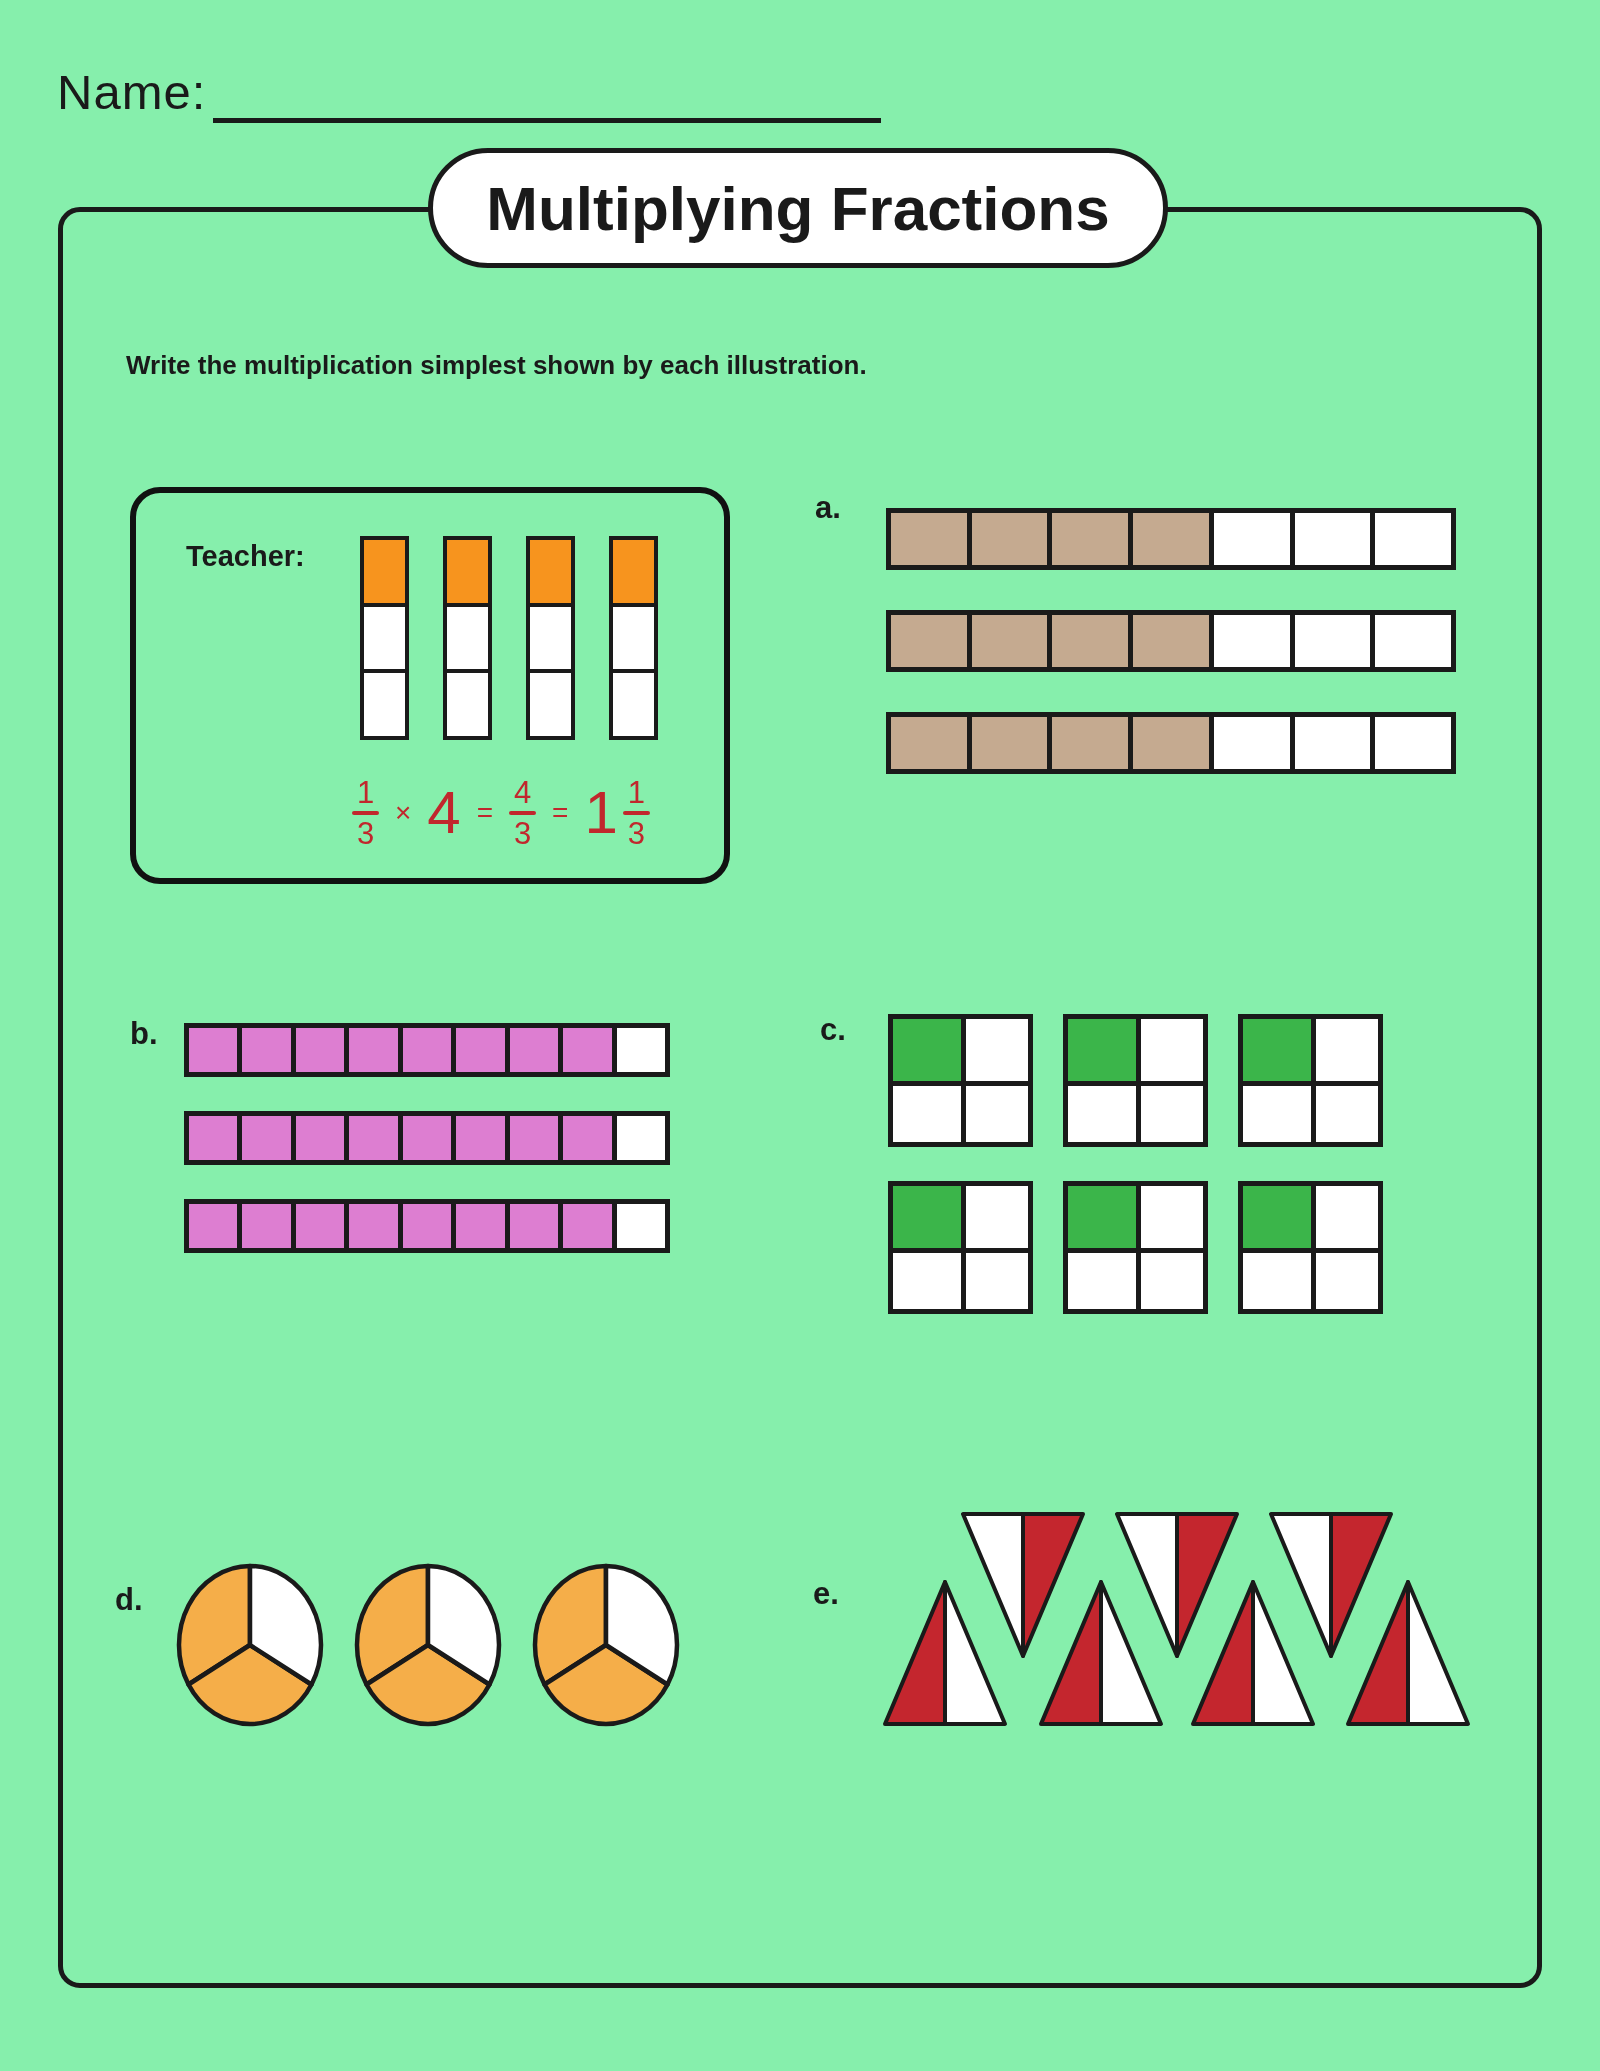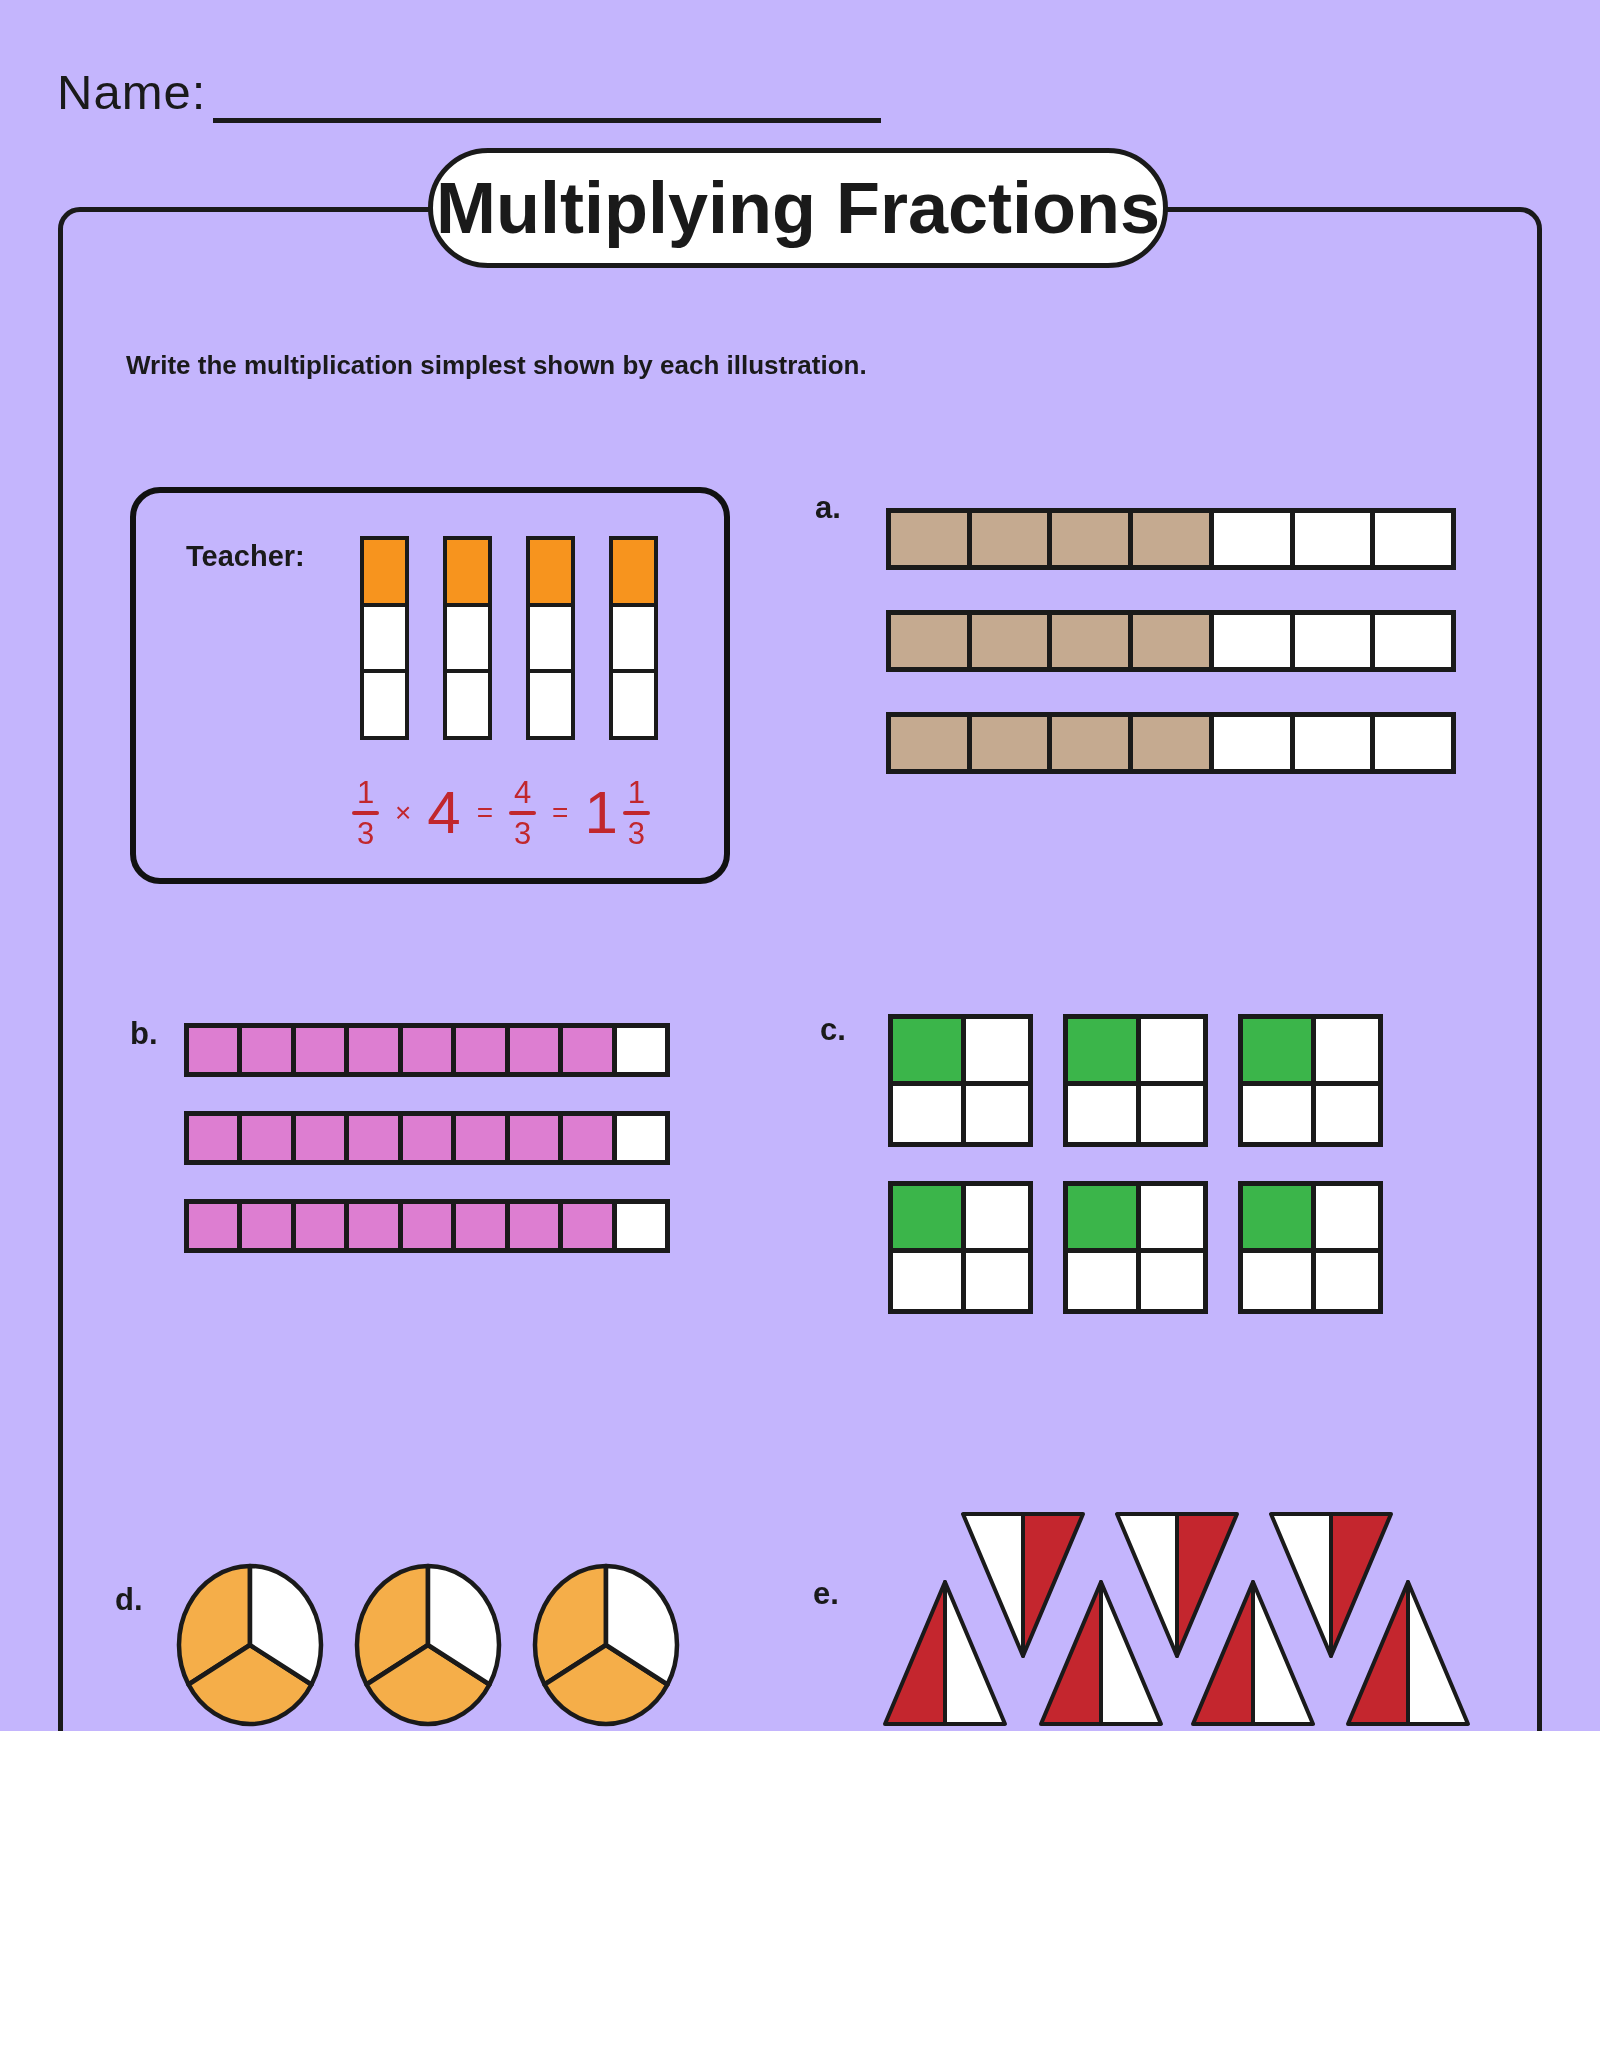--- a/index.html
+++ b/index.html
@@ -1,29 +1,29 @@
 <!DOCTYPE html>
 <html><head>
 <meta charset="utf-8">
 <style>
   html,body { margin:0; padding:0; background:#ffffff; }
   .page {
-    position:relative; width:1600px; height:1731px; background:#c4b5fd;
+    position:relative; width:1600px; height:2071px; background:#86efac;
     font-family:"Liberation Sans","DejaVu Sans",sans-serif; color:#1a1a1a; overflow:hidden;
   }
   
   .name-label { position:absolute; left:57px; top:64px; font-size:49px; letter-spacing:1px; }
   .name-line  { position:absolute; left:213px; top:74px; width:668px; height:44px;
                 border-bottom:5px solid #1a1a1a; }
   .main-box   { position:absolute; left:58px; top:207px; width:1484px; height:1781px;
                 border:5px solid #1a1a1a; border-radius:22px; box-sizing:border-box; }
   .title-pill { position:absolute; left:428px; top:148px; width:740px; height:120px;
                 background:#fff; border:5px solid #1a1a1a; border-radius:60px;
                 display:flex; align-items:center; justify-content:center; box-sizing:border-box; }
-  .title-pill span { font-size:72px; font-weight:bold; white-space:nowrap; }
+  .title-pill span { font-size:62px; font-weight:bold; white-space:nowrap; }
   
   .instructions { position:absolute; left:126px; top:350px; font-size:26px; font-weight:bold;
                   line-height:31px; }
   
   .example-box   { position:absolute; left:130px; top:487px; width:600px; height:397px;
                    border:6px solid #111; border-radius:30px; box-sizing:border-box; }
   .example-label { position:absolute; left:186px; top:540px; font-size:29px; font-weight:bold; }
   .example-bars  { position:absolute; left:360px; top:536px; display:flex; gap:34px; }
   .vbar  { width:49px; height:204px; border:4px solid #1a1a1a; box-sizing:border-box;
            display:flex; flex-direction:column; background:#fff; }

